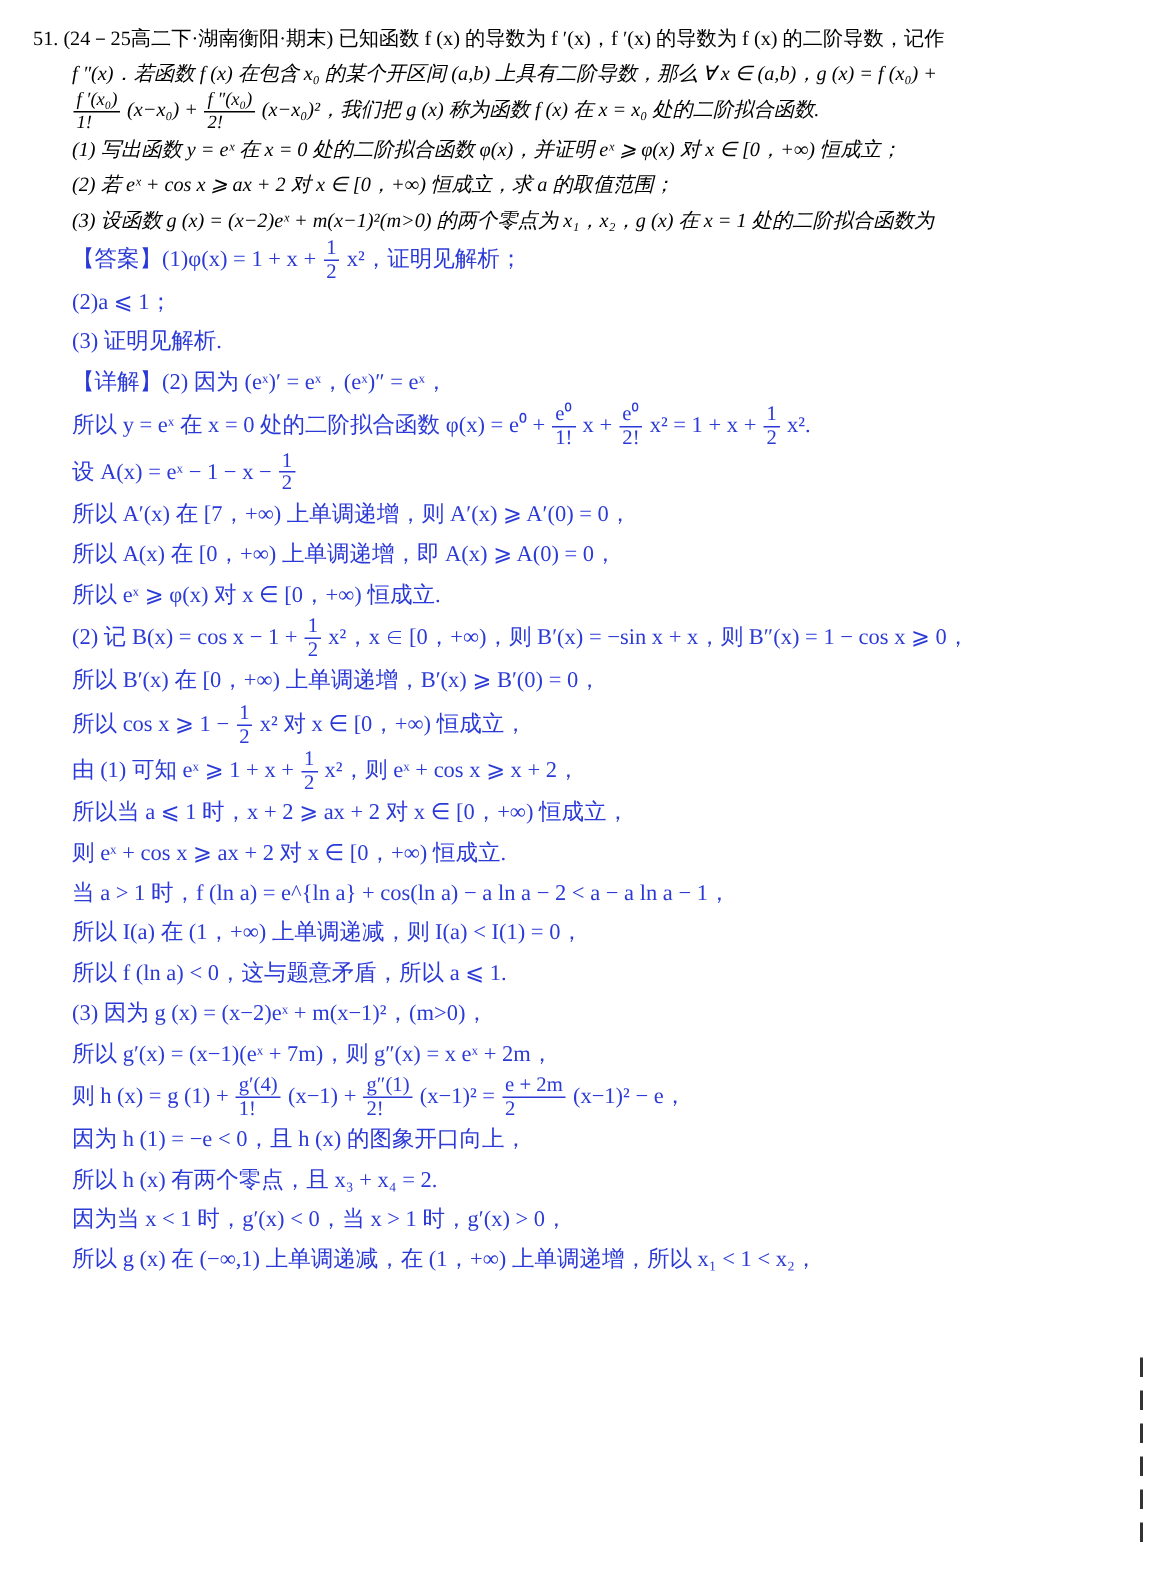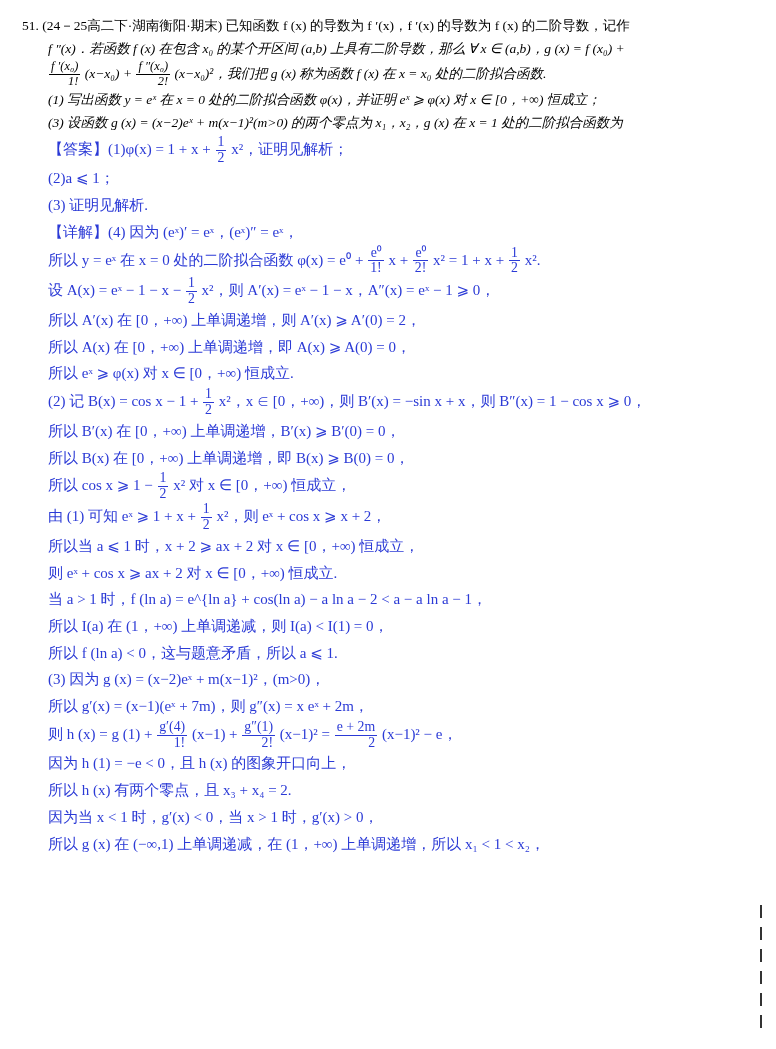--- a/index.html
+++ b/index.html
@@ -41,21 +41,21 @@
   .ans {
     font-size: 15px;
     line-height: 1.78;
     color: #2b3ad6;
     padding-left: 26px;
   }
   
   .frac {
     display: inline-block;
     vertical-align: -0.55em;
-    text-align: right;
+    text-align: left;
     font-size: 0.92em;
     line-height: 1.08;
     margin: 0 1px;
   }
   .frac .num {
     display: block;
     padding: 0 2px;
   }
   .frac .den {
     display: block;
@@ -107,40 +107,43 @@
         <span class="num">f ″(x₀)</span>
         <span class="den">2!</span>
       </span>
       <span>(x−x₀)²，我们把 g (x) 称为函数 f (x) 在 x = x₀ 处的二阶拟合函数.</span>
     </div>
 
     <div class="qline hang">
       <span>(1) 写出函数 y = eˣ 在 x = 0 处的二阶拟合函数 φ(x)，并证明 eˣ ⩾ φ(x) 对 x ∈ [0，+∞) 恒成立；</span>
     </div>
     <div class="qline hang">
+      <span>(2) 若 eˣ + cos x ⩾ ax + 2 对 x ∈ [0，+∞) 恒成立，求 a 的取值范围；</span>
+    </div>
+    <div class="qline hang">
       <span>(3) 设函数 g (x) = (x−2)eˣ + m(x−1)²(m&gt;0) 的两个零点为 x₁，x₂，g (x) 在 x = 1 处的二阶拟合函数为</span>
     </div>
 
     <div class="ans">
       <span>【答案】</span><span>(1)φ(x) = 1 + x +</span>
       <span class="frac">
         <span class="num">1</span>
         <span class="den">2</span>
       </span>
       <span>x²，证明见解析；</span>
     </div>
     <div class="ans">
       <span>(2)a ⩽ 1；</span>
     </div>
     <div class="ans">
       <span>(3) 证明见解析.</span>
     </div>
 
     <div class="ans">
-      <span>【详解】(4) 因为 (eˣ)′ = eˣ，(eˣ)″ = eˣ，</span>
+      <span>【详解】(2) 因为 (eˣ)′ = eˣ，(eˣ)″ = eˣ，</span>
     </div>
 
     <div class="ans">
       <span>所以 y = eˣ 在 x = 0 处的二阶拟合函数 φ(x) = e⁰ +</span>
       <span class="frac">
         <span class="num">e⁰</span>
         <span class="den">1!</span>
       </span>
       <span>x +</span>
       <span class="frac">
@@ -154,47 +157,43 @@
       </span>
       <span>x².</span>
     </div>
 
     <div class="ans">
       <span>设 A(x) = eˣ − 1 − x −</span>
       <span class="frac">
         <span class="num">1</span>
         <span class="den">2</span>
       </span>
-      <span>x²，则 A′(x) = eˣ − 1 − x，A″(x) = eˣ − 1 ⩾ 0，</span>
-    </div>
-
-    <div class="ans">
-      <span>所以 A′(x) 在 [0，+∞) 上单调递增，则 A′(x) ⩾ A′(0) = 2，</span>
+    </div>
+
+    <div class="ans">
+      <span>所以 A′(x) 在 [7，+∞) 上单调递增，则 A′(x) ⩾ A′(0) = 0，</span>
     </div>
     <div class="ans">
       <span>所以 A(x) 在 [0，+∞) 上单调递增，即 A(x) ⩾ A(0) = 0，</span>
     </div>
     <div class="ans">
       <span>所以 eˣ ⩾ φ(x) 对 x ∈ [0，+∞) 恒成立.</span>
     </div>
 
     <div class="ans">
       <span>(2) 记 B(x) = cos x − 1 +</span>
       <span class="frac">
         <span class="num">1</span>
         <span class="den">2</span>
       </span>
       <span>x²，x ∈ [0，+∞)，则 B′(x) = −sin x + x，则 B″(x) = 1 − cos x ⩾ 0，</span>
     </div>
 
     <div class="ans">
       <span>所以 B′(x) 在 [0，+∞) 上单调递增，B′(x) ⩾ B′(0) = 0，</span>
-    </div>
-    <div class="ans">
-      <span>所以 B(x) 在 [0，+∞) 上单调递增，即 B(x) ⩾ B(0) = 0，</span>
     </div>
 
     <div class="ans">
       <span>所以 cos x ⩾ 1 −</span>
       <span class="frac">
         <span class="num">1</span>
         <span class="den">2</span>
       </span>
       <span>x² 对 x ∈ [0，+∞) 恒成立，</span>
     </div>

